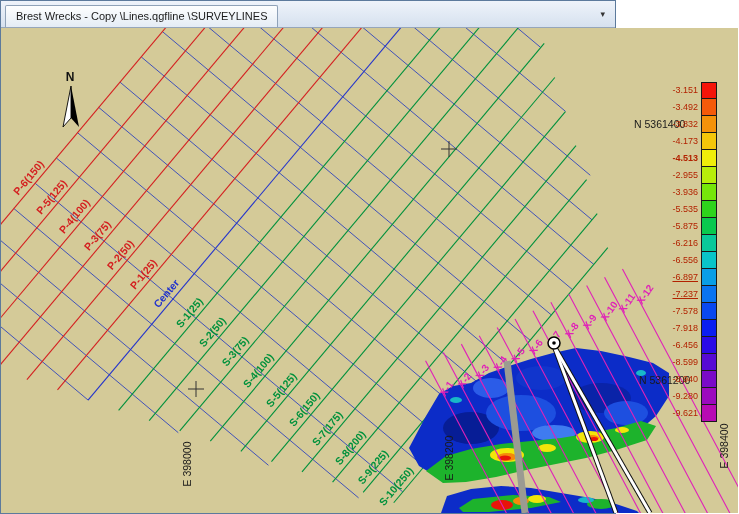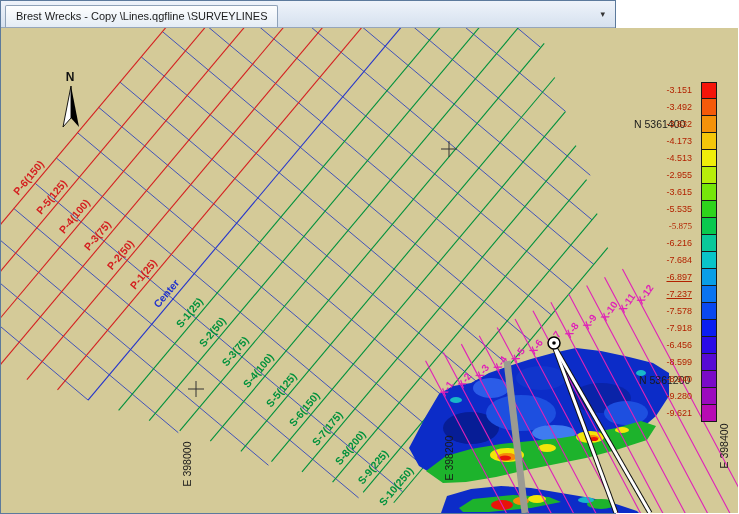--- a/index.html
+++ b/index.html
@@ -9,21 +9,21 @@
   .tabbar{flex:0 0 27px;height:27px;display:flex;align-items:flex-end;padding:3px 5px 0 4px;
           background:linear-gradient(#eef3fa,#d6e1ef);border-bottom:1px solid #96a6ba}
   .tab{background:linear-gradient(#fdfefe,#e4ecf5);border:1px solid #8fa2b8;border-bottom:none;
        border-radius:2px 2px 0 0;padding:4px 10px 5px;font-size:11px;color:#1b1b1b;white-space:nowrap;cursor:default}
   .tab-dd{margin-left:auto;font-size:9px;color:#333;padding:0 5px 8px;cursor:default}
   .map{position:relative;flex:1;width:737px;height:485px;background:#d4ca98;overflow:hidden}
   .map svg{position:absolute;left:0;top:0}
   .map svg text{font-family:"Liberation Sans",sans-serif}
   .legend{position:absolute;left:658px;top:54px;z-index:5}
   .legend-row{display:flex;height:17px;align-items:stretch}
-  .legend-val{width:42px;text-align:right;font-size:9px;line-height:17px;color:#b22200;padding-right:9px}
+  .legend-val{width:42px;text-align:right;font-size:9px;line-height:17px;color:#b22200;padding-right:3px}
   .legend-box{width:16px;border:1px solid #1a1a1a;margin-top:-1px}
   .legend-row:first-child .legend-box{margin-top:0}
 </style>
 </head>
 <body>
 
 <div class="window">
   <div class="tabbar">
     <div class="tab">
       <span>Brest Wrecks - Copy \Lines.qgfline \SURVEYLINES</span>
@@ -182,45 +182,45 @@
         </div>
         <div class="legend-row">
           <span class="legend-val" style="color: rgb(178, 34, 0);">-3.832</span>
           <span class="legend-box" style="background: rgb(245, 146, 10);"></span>
         </div>
         <div class="legend-row">
           <span class="legend-val" style="color: rgb(178, 34, 0);">-4.173</span>
           <span class="legend-box" style="background: rgb(245, 198, 10);"></span>
         </div>
         <div class="legend-row">
-          <span class="legend-val" style="color: rgb(178, 34, 0);">-4.513</span>
+          <span class="legend-val" style="color: rgb(178, 34, 0); font-weight: bold;">-4.513</span>
           <span class="legend-box" style="background: rgb(240, 238, 10);"></span>
         </div>
         <div class="legend-row">
           <span class="legend-val" style="color: rgb(178, 34, 0);">-2.955</span>
           <span class="legend-box" style="background: rgb(184, 238, 10);"></span>
         </div>
         <div class="legend-row">
-          <span class="legend-val" style="color: rgb(178, 34, 0);">-3.615</span>
+          <span class="legend-val" style="color: rgb(178, 34, 0);">-3.936</span>
           <span class="legend-box" style="background: rgb(118, 230, 10);"></span>
         </div>
         <div class="legend-row">
           <span class="legend-val" style="color: rgb(178, 34, 0);">-5.535</span>
           <span class="legend-box" style="background: rgb(46, 212, 28);"></span>
         </div>
         <div class="legend-row">
-          <span class="legend-val" style="color: rgb(178, 34, 0); font-family: Liberation Serif, serif;">-5.875</span>
+          <span class="legend-val" style="color: rgb(178, 34, 0);">-5.875</span>
           <span class="legend-box" style="background: rgb(10, 200, 78);"></span>
         </div>
         <div class="legend-row">
           <span class="legend-val" style="color: rgb(178, 34, 0);">-6.216</span>
           <span class="legend-box" style="background: rgb(10, 200, 154);"></span>
         </div>
         <div class="legend-row">
-          <span class="legend-val" style="color: rgb(178, 34, 0);">-7.684</span>
+          <span class="legend-val" style="color: rgb(178, 34, 0);">-6.556</span>
           <span class="legend-box" style="background: rgb(10, 196, 200);"></span>
         </div>
         <div class="legend-row">
           <span class="legend-val" style="color: rgb(178, 34, 0); text-decoration: underline;">-6.897</span>
           <span class="legend-box" style="background: rgb(10, 158, 230);"></span>
         </div>
         <div class="legend-row">
           <span class="legend-val" style="color: rgb(178, 34, 0); text-decoration: underline;">-7.237</span>
           <span class="legend-box" style="background: rgb(10, 116, 240);"></span>
         </div>

